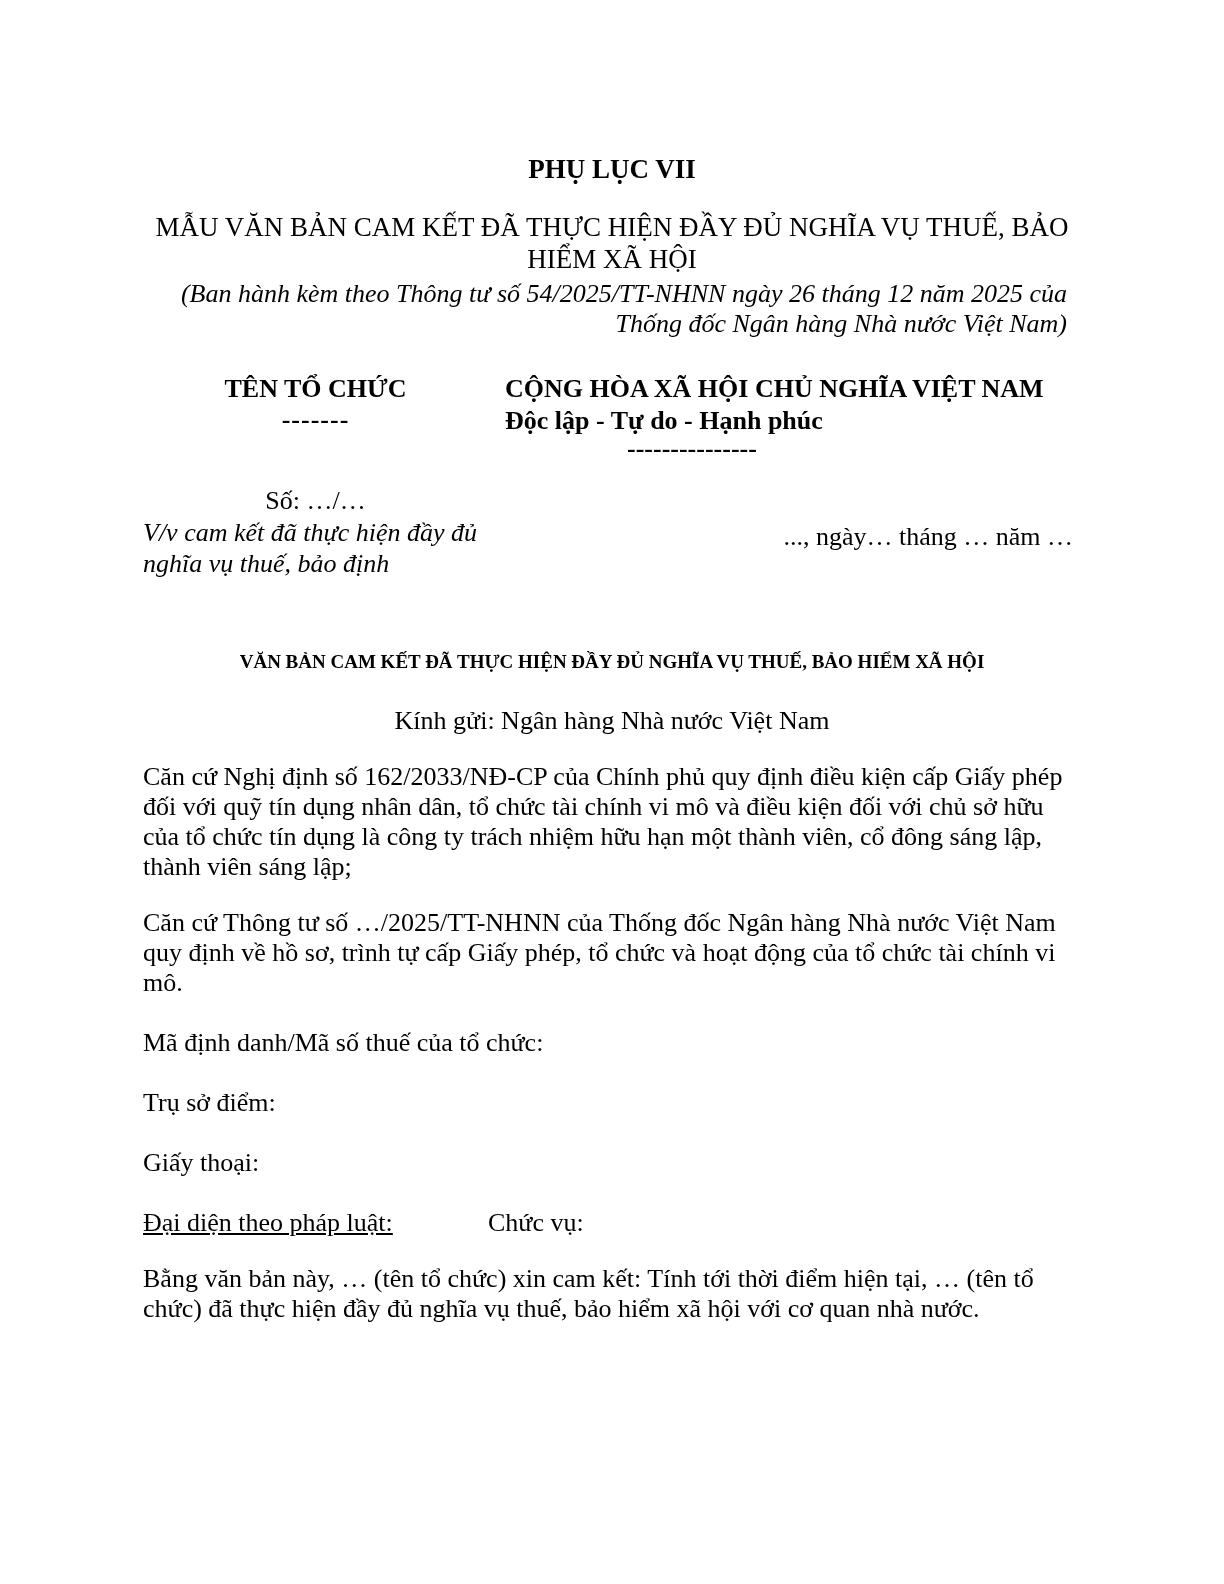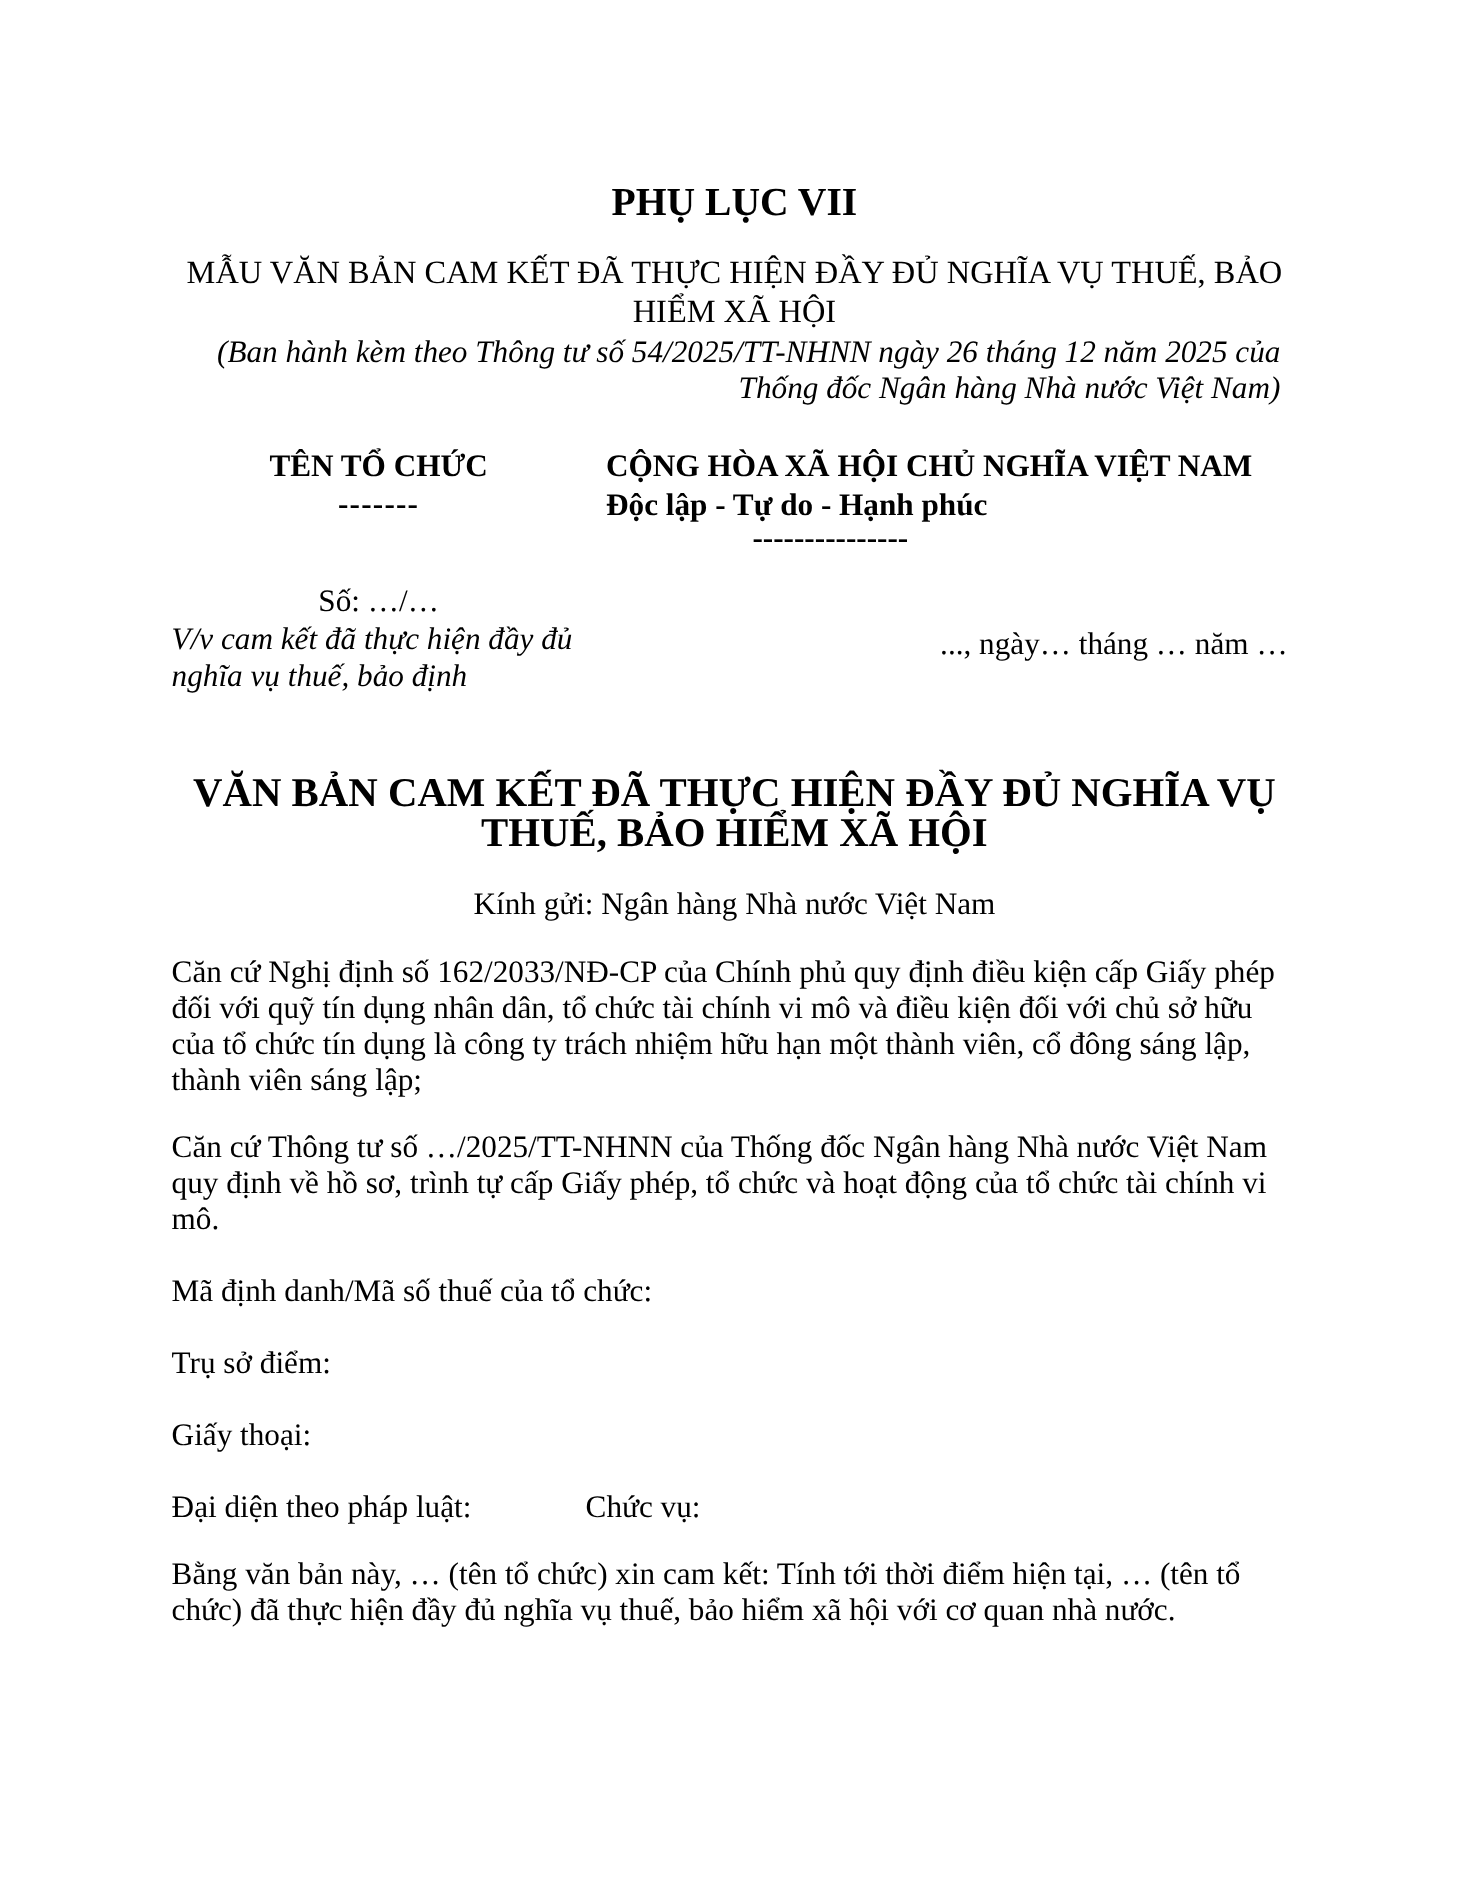--- a/index.html
+++ b/index.html
@@ -18,21 +18,21 @@
     font-size: 26px;
     line-height: 30px;
     box-sizing: border-box;
     padding: 153px 143px 0 143px;
     overflow: hidden;
   }
 
   .appendix-title {
     text-align: center;
     font-weight: bold;
-    font-size: 33px;
+    font-size: 27px;
     line-height: 32px;
   }
   .form-title {
     margin: 26px auto 0 auto;
     max-width: 920px;
     text-align: center;
     font-size: 27px;
     line-height: 32px;
     font-family: Liberation Serif, serif;
   }
@@ -98,41 +98,42 @@
     line-height: 32px;
     padding-right: 8px;
     margin-top: 36px;
   }
 
   .doc-title {
     margin: 66px auto 0 auto;
     max-width: 938px;
     text-align: center;
     font-weight: bold;
-    font-size: 34px;
+    font-size: 19px;
     line-height: 33px;
   }
   .recipient {
     margin-top: 28px;
     text-align: center;
     line-height: 30px;
   }
 
   .para {
     margin: 26px 0 0 0;
     text-align: left;
     line-height: 30px;
   }
   .field-line {
     margin: 30px 0 0 0;
     line-height: 30px;
   }
   .field-label-wide {
     display: inline-block;
     width: 345px;
+    text-decoration: underline;
   }
 </style>
 </head>
 <body>
 
 <div class="page">
 
   <div class="appendix-title">PHỤ LỤC VII</div>
 
   <div class="form-title">MẪU VĂN BẢN CAM KẾT ĐÃ THỰC HIỆN ĐẦY ĐỦ NGHĨA VỤ THUẾ, BẢO HIỂM XÃ HỘI</div>

